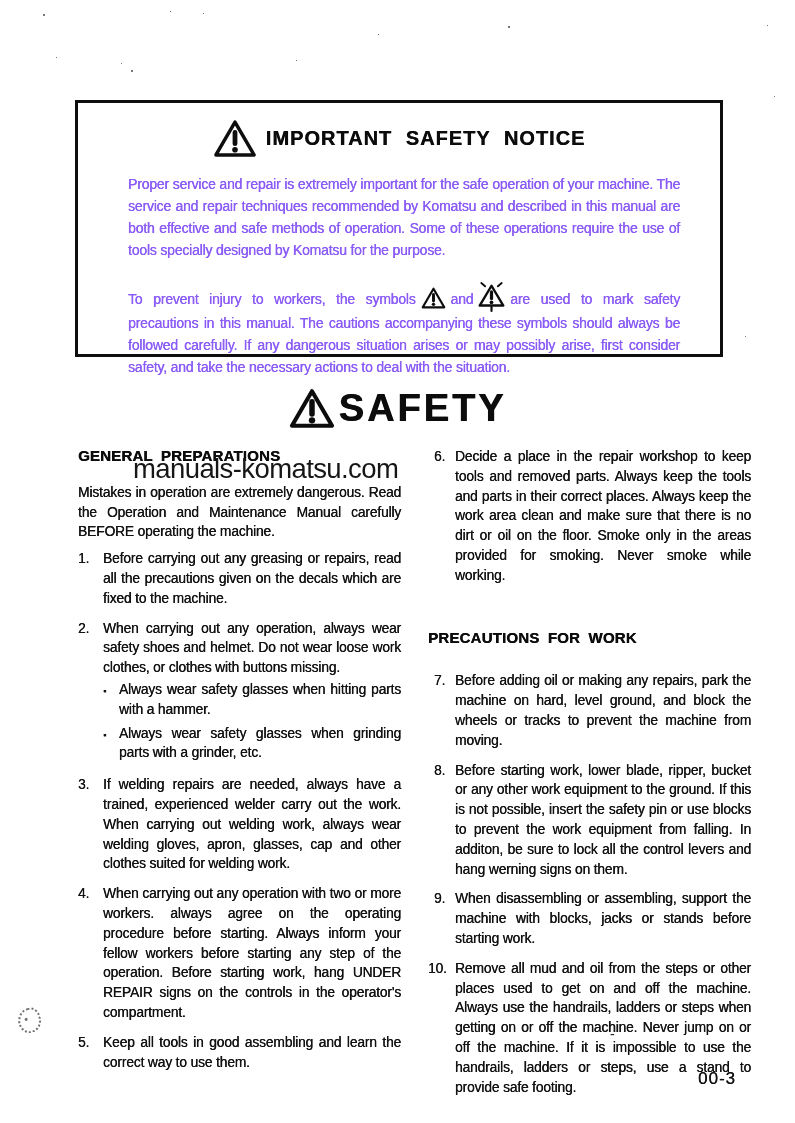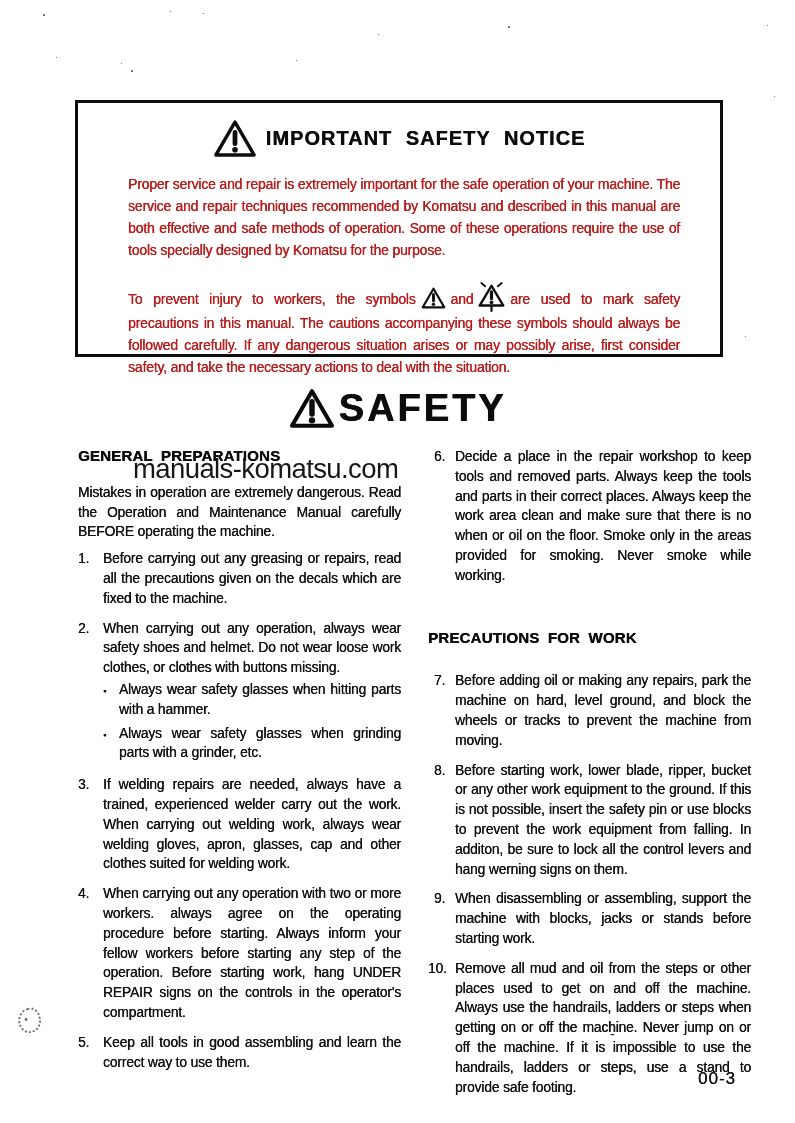--- a/index.html
+++ b/index.html
@@ -22,21 +22,21 @@
     border:3px solid #0e0e0e;box-sizing:border-box;
   }
   .notice-title-row{margin-top:16px;display:flex;justify-content:center;align-items:center;gap:9px;}
   .notice-title{
     font-size:20px;font-weight:bold;color:#0c0c0c;
     letter-spacing:1px;word-spacing:7px;
     text-shadow:0.4px 0 0 currentColor;
   }
   .notice-para{
     margin:15px 40px 0 50px;font-size:14px;line-height:22px;
-    text-align:justify;letter-spacing:-0.2px;color:#b91c1c;
+    text-align:justify;letter-spacing:-0.2px;color:#8b5cf6;
     text-shadow:0.3px 0 0 currentColor;
   }
   .notice-para.second{margin-top:21px;}
   .tri{display:inline-block;vertical-align:middle;line-height:0;}
   .tri-inline{vertical-align:-5px;margin:0 5px;}
   .tri-inline2{vertical-align:-8px;margin:0 5px;}
   
   .safety-heading{
     position:absolute;left:0;top:387px;width:100%;
     display:flex;justify-content:center;align-items:center;gap:4px;
@@ -175,21 +175,21 @@
       <span class="num">5.</span>
       <span class="itext">Keep all tools in good assembling and learn the correct way to use them.</span>
     </div>
   </div>
 
   <div class="watermark">manuals-komatsu.com</div>
 
   <div class="col col-right">
     <div class="item">
       <span class="num">6.</span>
-      <span class="itext">Decide a place in the repair workshop to keep tools and removed parts. Always keep the tools and parts in their correct places. Always keep the work area clean and make sure that there is no when or oil on the floor. Smoke only in the areas provided for smoking. Never smoke while working.</span>
+      <span class="itext">Decide a place in the repair workshop to keep tools and removed parts. Always keep the tools and parts in their correct places. Always keep the work area clean and make sure that there is no dirt or oil on the floor. Smoke only in the areas provided for smoking. Never smoke while working.</span>
     </div>
 
     <h3 class="colhead">PRECAUTIONS FOR WORK</h3>
 
     <div class="item">
       <span class="num">7.</span>
       <span class="itext">Before adding oil or making any repairs, park the machine on hard, level ground, and block the wheels or tracks to prevent the machine from moving.</span>
     </div>
 
     <div class="item">

